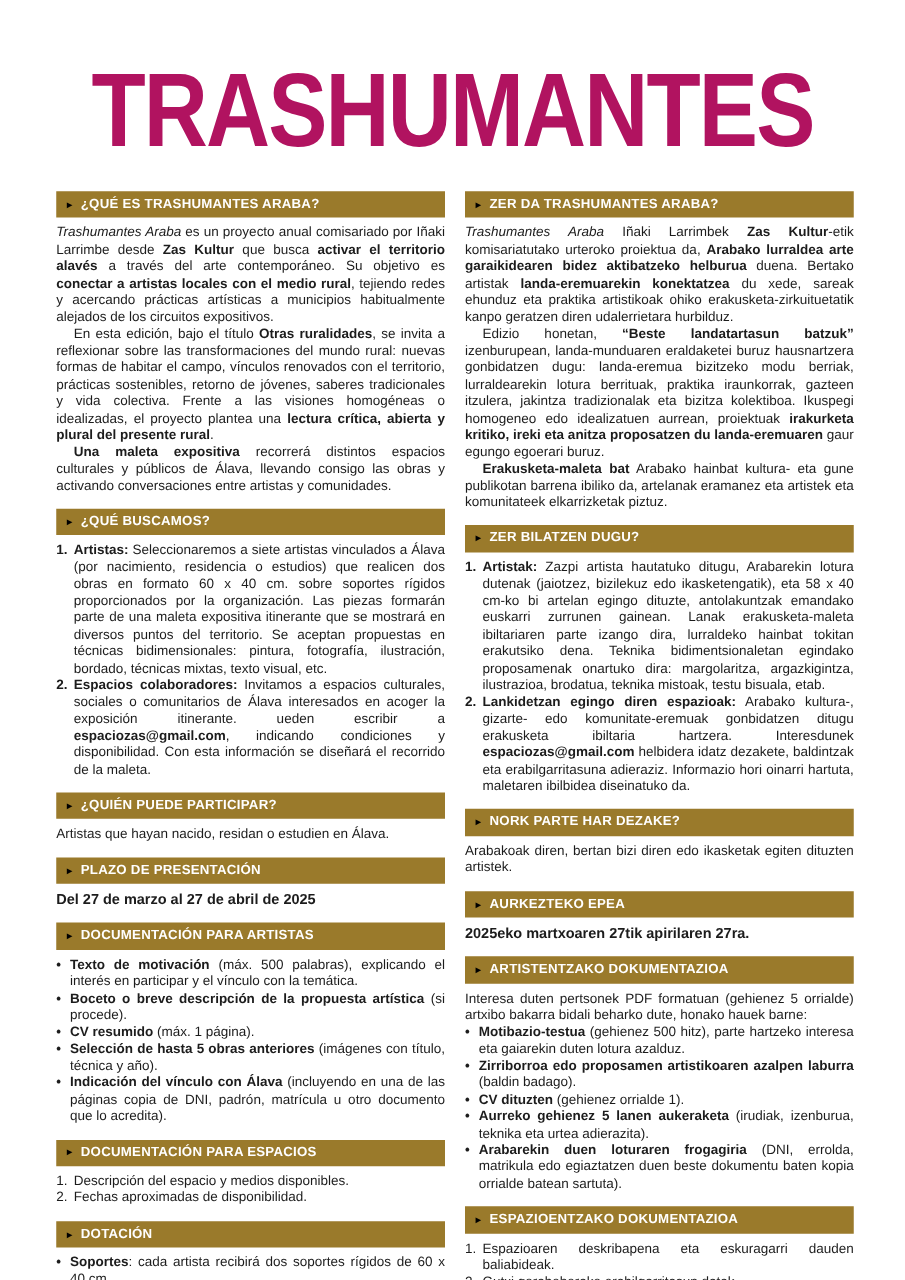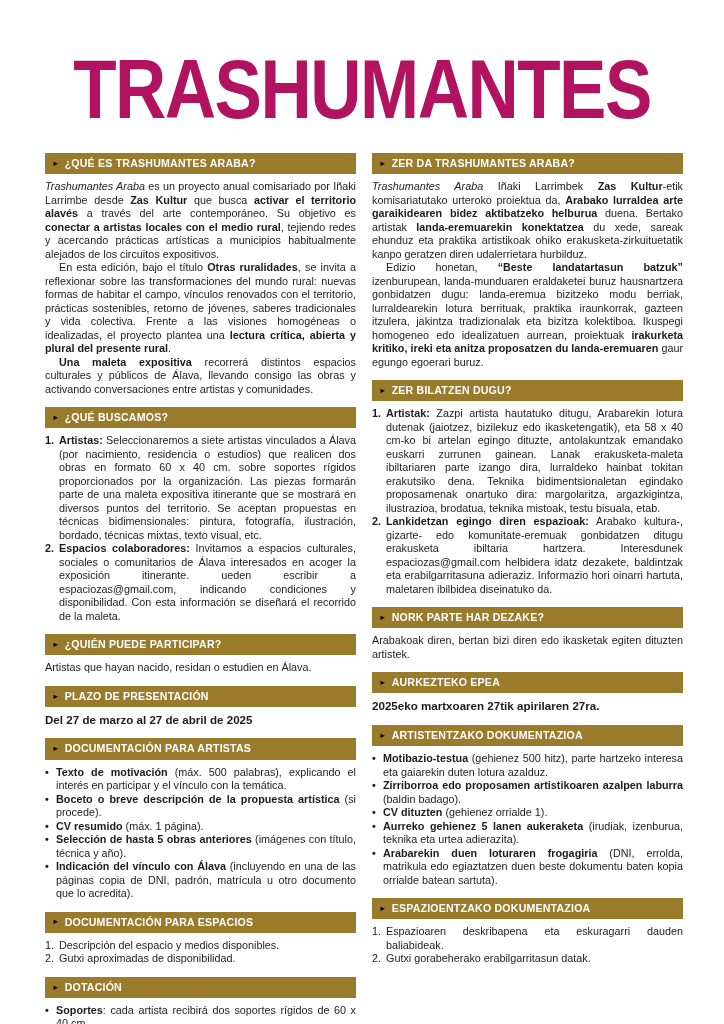--- a/index.html
+++ b/index.html
@@ -62,21 +62,21 @@
   p.p, p.lead { margin: 0; }
   p.ind { text-indent: 14px; }
   p.lead { font-weight: bold; font-size: 11.6px; margin-top: 3px; }
   .list { margin: 0; }
   .li { display: flex; align-items: flex-start; }
   .marker { flex: 0 0 auto; white-space: pre; }
   .marker.bm { font-weight: bold; }
   .marker.num { min-width: 14px; }
   .marker.dot { min-width: 11px; font-weight: bold; }
   .li-content { flex: 1 1 auto; min-width: 0; }
-  .email { font-weight: normal; }
+  .email { font-weight: bold; }
   b { font-weight: bold; }
   i { }
 </style>
 </head>
 <body>
 
 <div class="page">
   <div class="masthead">
     <div class="title">TRASHUMANTES</div>
   </div>
@@ -154,21 +154,21 @@
             <span class="tri">►</span>
             <span class="sec-label">DOCUMENTACIÓN PARA ESPACIOS</span>
           </div>
           <div class="list">
             <div class="li">
               <span class="marker num">1.</span>
               <div class="li-content">Descripción del espacio y medios disponibles.</div>
             </div>
             <div class="li">
               <span class="marker num">2.</span>
-              <div class="li-content">Gutxi aproximadas de disponibilidad.</div>
+              <div class="li-content">Fechas aproximadas de disponibilidad.</div>
             </div>
           </div>
         </div>
         <div class="section">
           <div class="sec-h">
             <span class="tri">►</span>
             <span class="sec-label">DOTACIÓN</span>
           </div>
           <div class="list">
             <div class="li">
@@ -179,20 +179,21 @@
         </div>
       </div>
     <div class="col">
         <div class="section">
           <div class="sec-h">
             <span class="tri">►</span>
             <span class="sec-label">ZER DA TRASHUMANTES ARABA?</span>
           </div>
           <p class="p"><i>Trashumantes Araba</i> Iñaki Larrimbek <b>Zas Kultur</b>-etik komisariatutako urteroko proiektua da, <b>Arabako lurraldea arte garaikidearen bidez aktibatzeko helburua</b> duena. Bertako artistak <b>landa-eremuarekin konektatzea</b> du xede, sareak ehunduz eta praktika artistikoak ohiko erakusketa-zirkuituetatik kanpo geratzen diren udalerrietara hurbilduz.</p>
           <p class="p ind">Edizio honetan, <b>“Beste landatartasun batzuk”</b> izenburupean, landa-munduaren eraldaketei buruz hausnartzera gonbidatzen dugu: landa-eremua bizitzeko modu berriak, lurraldearekin lotura berrituak, praktika iraunkorrak, gazteen itzulera, jakintza tradizionalak eta bizitza kolektiboa. Ikuspegi homogeneo edo idealizatuen aurrean, proiektuak <b>irakurketa kritiko, ireki eta anitza proposatzen du landa-eremuaren</b> gaur egungo egoerari buruz.</p>
+          <p class="p ind"><b>Erakusketa-maleta bat</b> Arabako hainbat kultura- eta gune publikotan barrena ibiliko da, artelanak eramanez eta artistek eta komunitateek elkarrizketak piztuz.</p>
         </div>
         <div class="section">
           <div class="sec-h">
             <span class="tri">►</span>
             <span class="sec-label">ZER BILATZEN DUGU?</span>
           </div>
           <div class="list">
             <div class="li">
               <span class="marker num bm">1.</span>
               <div class="li-content"><b>Artistak:</b> Zazpi artista hautatuko ditugu, Arabarekin lotura dutenak (jaiotzez, bizilekuz edo ikasketengatik), eta 58 x 40 cm-ko bi artelan egingo dituzte, antolakuntzak emandako euskarri zurrunen gainean. Lanak erakusketa-maleta ibiltariaren parte izango dira, lurraldeko hainbat tokitan erakutsiko dena. Teknika bidimentsionaletan egindako proposamenak onartuko dira: margolaritza, argazkigintza, ilustrazioa, brodatua, teknika mistoak, testu bisuala, etab.</div>
@@ -215,20 +216,21 @@
             <span class="tri">►</span>
             <span class="sec-label">AURKEZTEKO EPEA</span>
           </div>
           <p class="lead">2025eko martxoaren 27tik apirilaren 27ra.</p>
         </div>
         <div class="section">
           <div class="sec-h">
             <span class="tri">►</span>
             <span class="sec-label">ARTISTENTZAKO DOKUMENTAZIOA</span>
           </div>
+          <p class="p">Interesa duten pertsonek PDF formatuan (gehienez 5 orrialde) artxibo bakarra bidali beharko dute, honako hauek barne:</p>
           <div class="list">
             <div class="li">
               <span class="marker dot bm">•</span>
               <div class="li-content"><b>Motibazio-testua</b> (gehienez 500 hitz), parte hartzeko interesa eta gaiarekin duten lotura azalduz.</div>
             </div>
             <div class="li">
               <span class="marker dot bm">•</span>
               <div class="li-content"><b>Zirriborroa edo proposamen artistikoaren azalpen laburra</b> (baldin badago).</div>
             </div>
             <div class="li">

